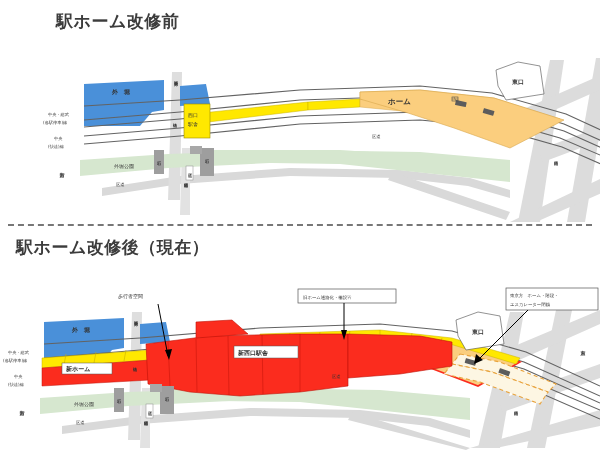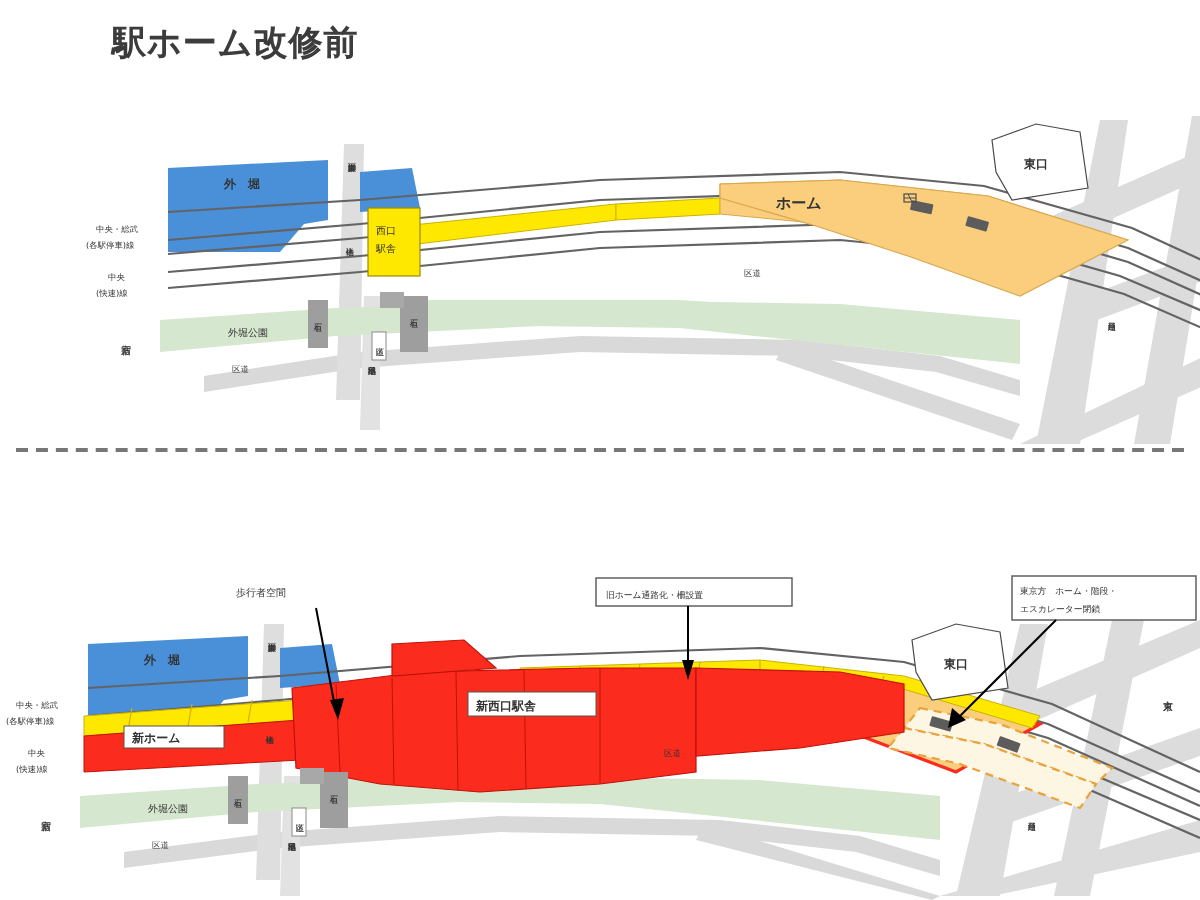--- a/index.html
+++ b/index.html
@@ -146,20 +146,21 @@
         <text class="t-tiny vert" x="516" y="160" text-anchor="middle">目白通り</text>
         <text class="t-tiny" x="76" y="186">区道</text>
         <text class="t-tiny" x="332" y="138">区道</text>
       </g>
     </svg>
   </div>
 
   <div class="divider"></div>
 
   <div class="panel" id="panel-after">
+    <div class="panel-title" id="title-after">駅ホーム改修後（現在）</div>
 
     <svg class="mapsvg" id="map-after" width="600" height="224" viewBox="0 0 600 224">
 
       <g>
         <path d="M478 222 L510 86 L524 86 L500 222 Z" fill="#dcdcdc"></path>
         <path d="M527 222 L556 84 L572 84 L545 222 Z" fill="#dcdcdc"></path>
         <path d="M486 132 L600 84 L600 98 L492 146 Z" fill="#dcdcdc"></path>
         <path d="M498 174 L600 138 L600 152 L503 186 Z" fill="#dcdcdc"></path>
         <path d="M470 222 L600 184 L600 200 L496 222 Z" fill="#dcdcdc"></path>
         <path d="M62 200 L140 190 L250 182 L360 184 L430 192 L470 204 L470 212 L428 200 L358 192 L250 190 L140 198 L62 208 Z" fill="#d9d9d9"></path>

